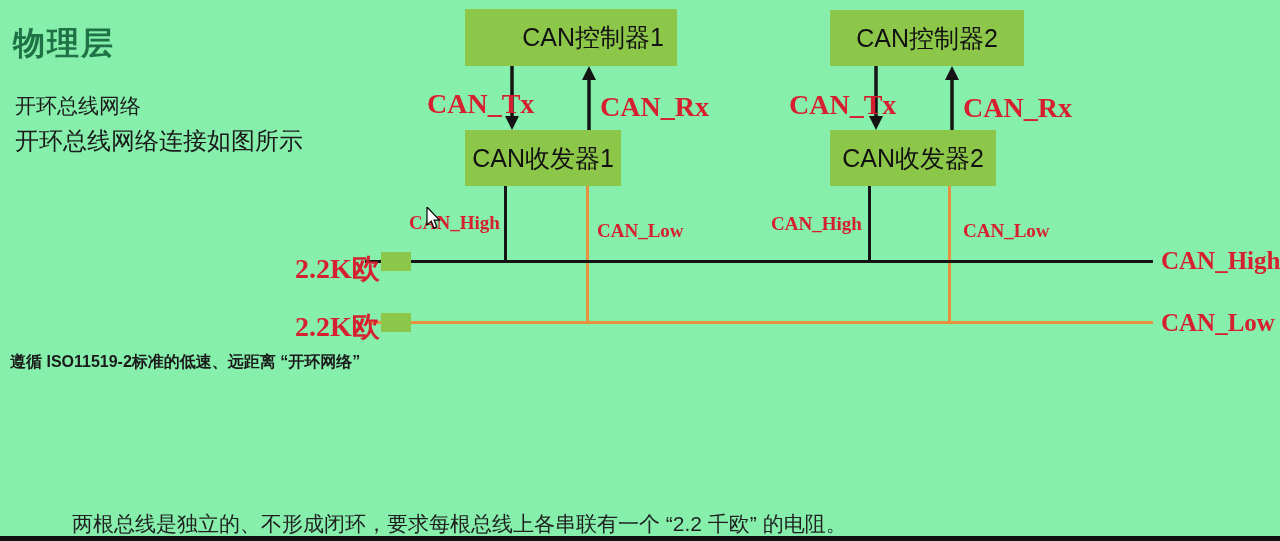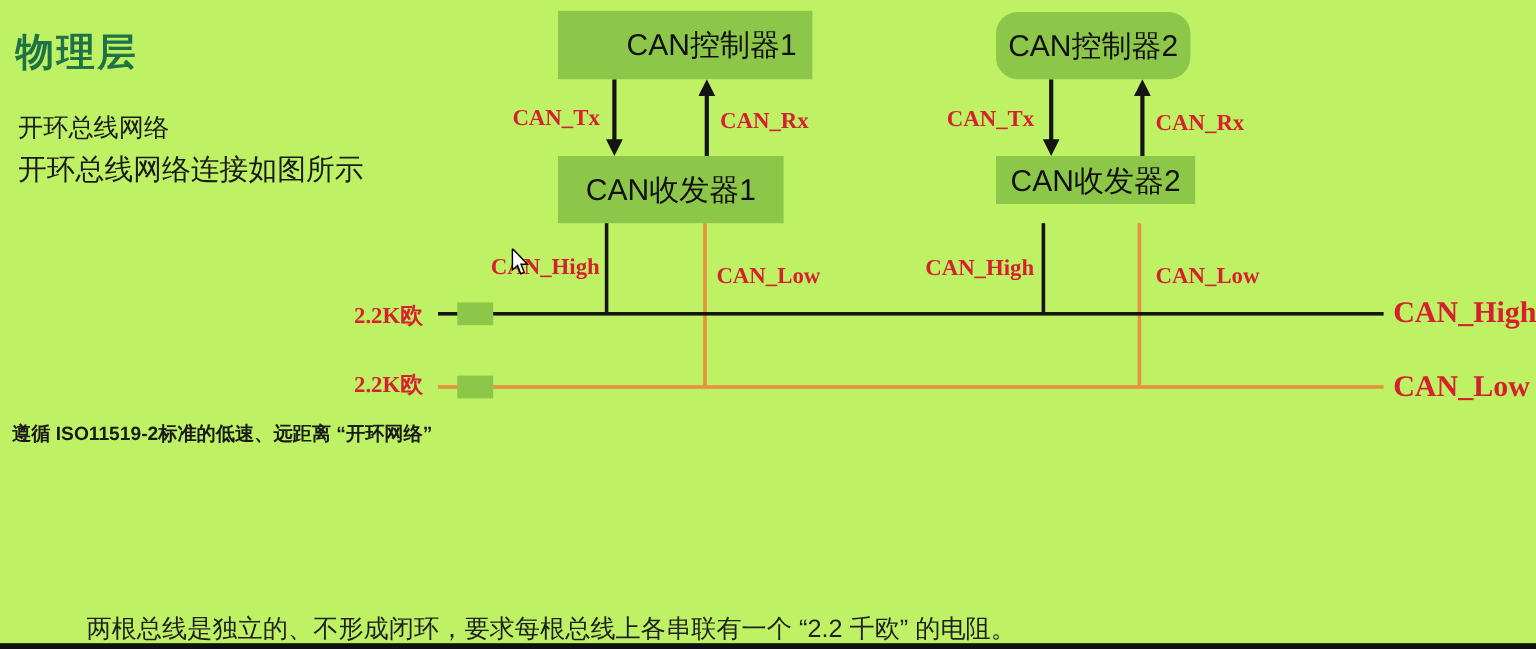--- a/index.html
+++ b/index.html
@@ -1,19 +1,19 @@
 <!DOCTYPE html>
 <html><head>
 <meta charset="utf-8">
 <style>
   html,body{margin:0;padding:0;}
   .stage{
     position:relative;
     width:1280px;height:541px;
-    background:#bef264;
+    background:#86efac;
     overflow:hidden;
     font-family:"Liberation Sans", sans-serif;
   }
   .abs{position:absolute;}
   .page-title{
     font-size:32px;font-weight:bold;color:#1f7245;
     letter-spacing:2px;
   }
   .subtitle{
     font-size:21px;font-weight:normal;color:#1a1a1a;
@@ -21,21 +21,21 @@
   .green-box{
     background:#8dc74a;
     display:flex;align-items:center;justify-content:center;
     font-size:25px;color:#111;
     white-space:nowrap;
   }
   .red-label{
     font-family:"Liberation Serif", serif;
     font-weight:bold;color:#d6202f;white-space:nowrap;
   }
-  .lbl-20{font-size:19px;}
+  .lbl-20{font-size:28px;}
   .lbl-19{font-size:19px;}
   .lbl-25{font-size:25px;}
   .wire-v{width:3px;background:#141414;}
   .wire-v.orange{background:#e8913f;}
   .bus{height:3px;background:#141414;}
   .bus.orange{background:#e8913f;}
   .resistor{
     background:#8dc74a;
     width:30px;height:19px;
   }
@@ -52,40 +52,40 @@
 </head>
 <body>
 
 <div class="stage">
 
   <div class="abs page-title" style="left:13px;top:22px;">物理层</div>
   <div class="abs subtitle" style="left:15px;top:92px;">开环总线网络</div>
   <div class="abs subtitle" style="left:15px;top:125px;font-size:24px;">开环总线网络连接如图所示</div>
 
   <div class="abs green-box" style="left:465px;top:9px;width:168px;height:57px;padding-left:44px;">CAN控制器1</div>
-  <div class="abs green-box" style="left:465px;top:130px;width:188px;height:56px;">CAN收发器1</div>
+  <div class="abs green-box" style="left:465px;top:130px;width:156px;height:56px;">CAN收发器1</div>
 
   <svg class="abs" style="left:505px;top:66px;" width="14" height="64">
     <line x1="7" y1="0" x2="7" y2="52" stroke="#141414" stroke-width="3.5"></line>
     <polygon points="0,50 14,50 7,64" fill="#141414"></polygon>
   </svg>
   <svg class="abs" style="left:582px;top:66px;" width="14" height="64">
     <polygon points="0,14 14,14 7,0" fill="#141414"></polygon>
     <line x1="7" y1="12" x2="7" y2="64" stroke="#141414" stroke-width="3.5"></line>
   </svg>
   <div class="abs red-label lbl-20" style="left:427px;top:88px;">CAN_Tx</div>
   <div class="abs red-label lbl-20" style="left:600px;top:91px;">CAN_Rx</div>
 
   <div class="abs wire-v" style="left:504px;top:186px;height:76px;"></div>
   <div class="abs wire-v orange" style="left:586px;top:186px;height:137px;"></div>
   <div class="abs red-label lbl-19" style="left:409px;top:212px;">CAN_High</div>
   <div class="abs red-label lbl-19" style="left:597px;top:220px;">CAN_Low</div>
 
-  <div class="abs green-box" style="left:830px;top:10px;width:162px;height:56px;border-radius:18px;">CAN控制器2</div>
-  <div class="abs green-box" style="left:830px;top:130px;width:166px;height:40px;">CAN收发器2</div>
+  <div class="abs green-box" style="left:830px;top:10px;width:194px;height:56px;">CAN控制器2</div>
+  <div class="abs green-box" style="left:830px;top:130px;width:166px;height:56px;">CAN收发器2</div>
 
   <svg class="abs" style="left:869px;top:66px;" width="14" height="64">
     <line x1="7" y1="0" x2="7" y2="52" stroke="#141414" stroke-width="3.5"></line>
     <polygon points="0,50 14,50 7,64" fill="#141414"></polygon>
   </svg>
   <svg class="abs" style="left:945px;top:66px;" width="14" height="64">
     <polygon points="0,14 14,14 7,0" fill="#141414"></polygon>
     <line x1="7" y1="12" x2="7" y2="64" stroke="#141414" stroke-width="3.5"></line>
   </svg>
   <div class="abs red-label lbl-20" style="left:789px;top:89px;">CAN_Tx</div>

